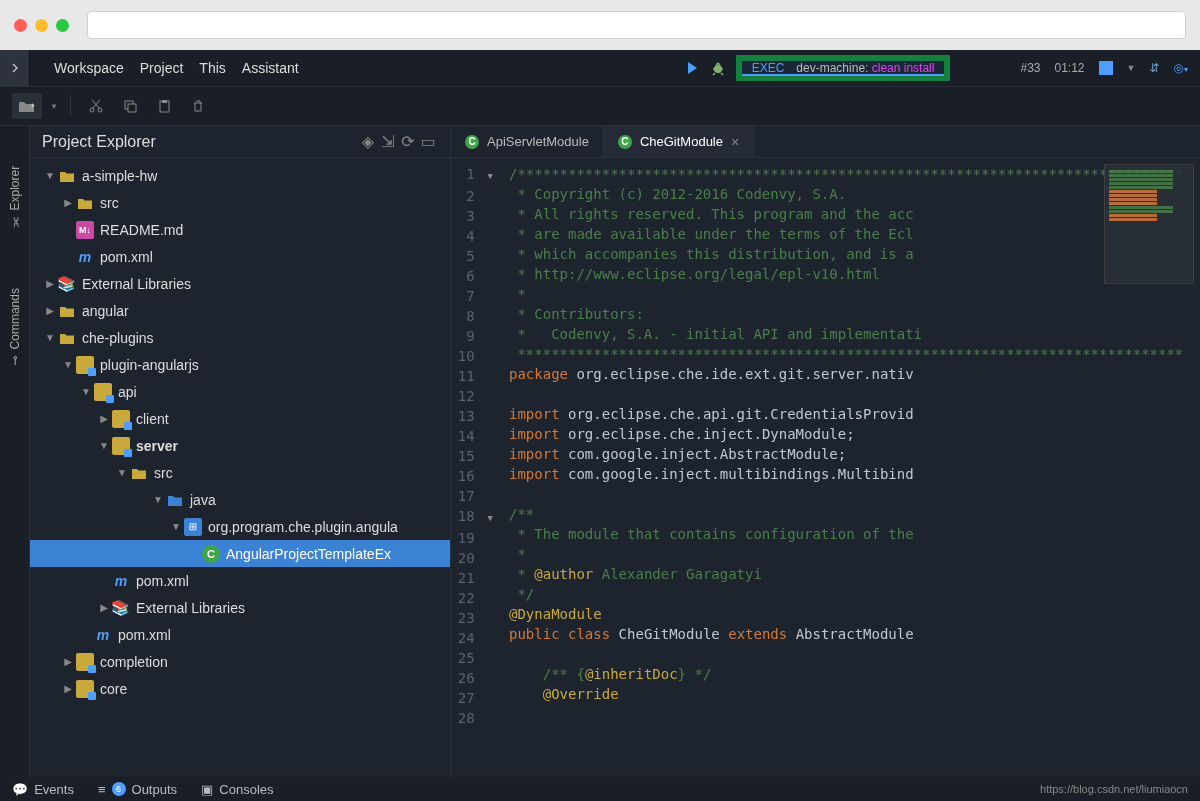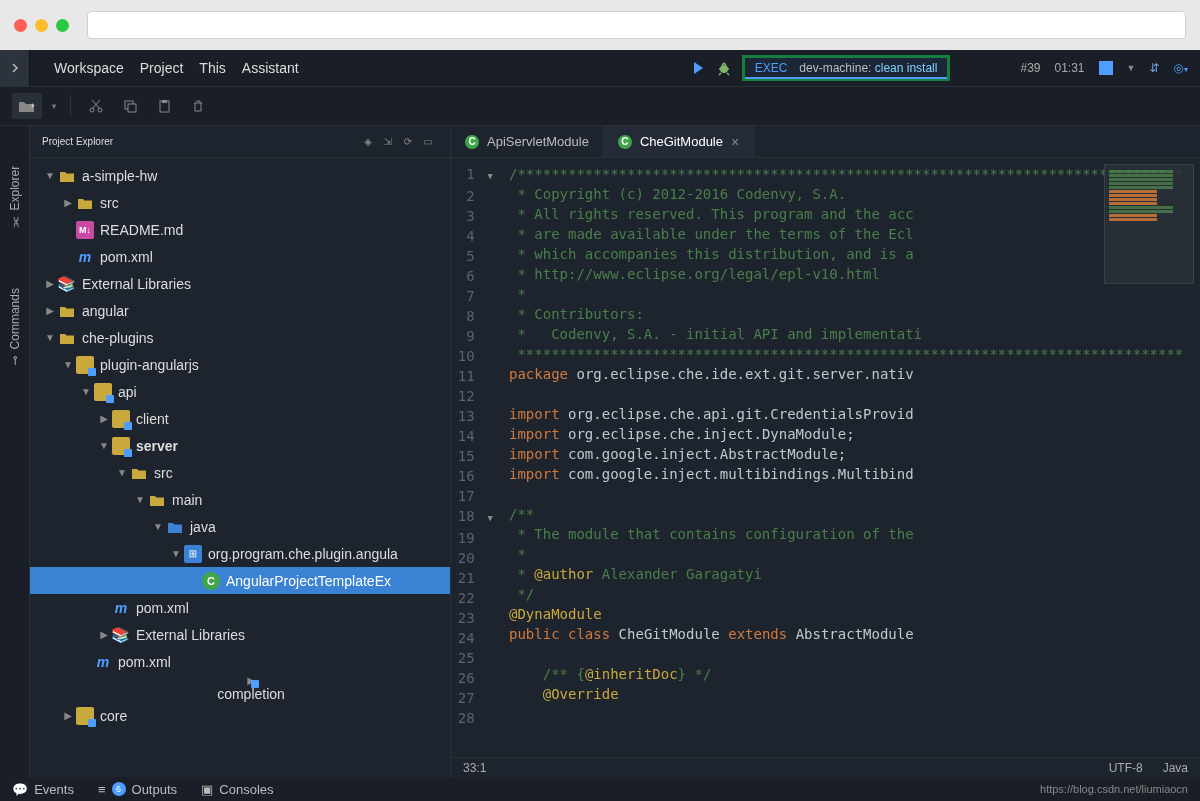--- a/index.html
+++ b/index.html
@@ -16,24 +16,24 @@
 
 
 .top-bar { height:36px; background:#1a1f27; display:flex; align-items:center; color:#ddd; font-size:14px; position:relative; }
 .top-bar .expand-btn { width:30px; height:36px; background:#2c333d; display:flex; align-items:center; justify-content:center; border-right:1px solid #111; cursor:pointer; }
 .top-bar .menu-items { display:flex; gap:16px; padding-left:24px; }
 .top-bar .menu-items span { cursor:pointer; }
 .top-bar .spacer { flex:1; }
 .top-bar .run-controls { display:flex; align-items:center; gap:10px; padding-right:10px; }
 .play-btn { color:#4e9eff; }
 .bug-btn { color:#7fb66b; }
-.exec-box { border:3px solid #15803d; background:#1b2736; height:26px; display:flex; align-items:center; padding:0 10px; gap:12px; font-size:12px; margin-right:60px; }
+.exec-box { border:6px solid #15803d; background:#1b2736; height:26px; display:flex; align-items:center; padding:0 10px; gap:12px; font-size:12px; margin-right:60px; }
 .exec-box .exec-label { color:#4e9eff; }
 .exec-box .dm { color:#bbb; }
-.exec-box .ci { color:#7dd3fc; font-weight:500; }
+.exec-box .ci { color:#d946ef; font-weight:500; }
 .exec-underline{position:absolute;height:2px;background:#4e9eff;bottom:-1px;left:0;right:0;}
 .exec-box{position:relative;}
 .right-tools { display:flex; align-items:center; gap:14px; padding-right:12px; font-size:12px; color:#aaa; }
 .blue-sq { width:14px; height:14px; background:#4e9eff; }
 .gear-target{color:#4e9eff;}
 
 
 .toolbar { height:40px; background:#1a1f27; border-top:1px solid #2a3038; border-bottom:1px solid #2a3038; display:flex; align-items:center; padding:0 12px; gap:8px; }
 .tool-btn { width:30px; height:26px; display:flex; align-items:center; justify-content:center; background:#2a3038; border-radius:2px; color:#999; cursor:pointer;}
 .toolbar .sep{width:1px; height:22px;background:#333;margin:0 4px;}
@@ -41,21 +41,21 @@
 
 
 .main { display:flex; height:calc(801px - 50px - 36px - 40px - 24px); }
 
 
 .side-rail { width:30px; background:#1a1f27; border-right:1px solid #2a3038; display:flex; flex-direction:column; align-items:center; padding-top:40px; gap:60px;}
 .side-rail .rail-item { writing-mode:vertical-rl; transform:rotate(180deg); font-size:12px; color:#aaa;cursor:pointer; display:flex;align-items:center;gap:6px;}
 
 
 .explorer { width:420px; background:#1e242e; display:flex; flex-direction:column; }
-.explorer-header { height:32px; display:flex; align-items:center; padding:0 12px; font-size:10px; color:#ddd; border-bottom:1px solid #2a3038;text-align:center;}
+.explorer-header { height:32px; display:flex; align-items:center; padding:0 12px; font-size:16px; color:#ddd; border-bottom:1px solid #2a3038;text-align:center;}
 .explorer-header .hspacer{flex:1;}
 .eh-icon{width:20px;height:20px;display:flex;align-items:center;justify-content:center;color:#888;cursor:pointer;}
 .tree { flex:1; overflow:auto; padding:4px 0; font-size:14px; }
 .tree-row { display:flex; align-items:center; height:27px; padding-right:8px; white-space:nowrap; cursor:pointer;}
 .tree-row.selected{ background:#3b82d4; color:#fff;}
 .chev { width:16px; display:inline-flex; justify-content:center; color:#888; font-size:10px;}
 .chev.down::before{content:"▼";}
 .chev.right::before{content:"▶";}
 .chev.none::before{content:"";}
 .ficon{width:18px;height:18px;margin-right:6px;display:inline-flex;align-items:center;justify-content:center;font-size:12px;border-radius:2px;}
@@ -141,22 +141,22 @@
           <path d="M8 3 L6 5 M8 3 L10 5 M3 9 H5 M11 9 H13 M5 13 L3 15 M11 13 L13 15" stroke="#7fb66b" stroke-width="1.5"></path>
         </svg>
     </span>
     <div class="exec-box">
       <span class="exec-label">EXEC</span>
       <span><span class="dm">dev-machine:</span> <span class="ci">clean install</span></span>
       <div class="exec-underline"></div>
     </div>
   </div>
   <div class="right-tools">
-    <span>#39</span>
-    <span>01:31</span>
+    <span>#33</span>
+    <span>01:12</span>
     <span class="blue-sq"></span>
     <span style="font-size:9px;color:#888;">▼</span>
     <span style="color:#6fa8dc;">⇵</span>
     <span class="gear-target">◎<span style="font-size:8px;">▾</span></span>
   </div>
 </div>
 
 <div class="toolbar">
   <div class="tool-btn">
     <svg width="18" height="16" viewBox="0 0 18 16">
@@ -287,29 +287,20 @@
         </div>
         <div class="tree-row" style="padding-left: 84px;">
           <span class="chev down"></span>
           <span class="ficon folder" style="color: rgb(201, 169, 59); background: none;">
             <svg width="14" height="12" viewBox="0 0 14 12">
               <path d="M0 2 L5 2 L6.5 3.5 L14 3.5 L14 12 L0 12 Z" fill="currentColor"></path>
             </svg>
           </span>
           <span class="tlabel">src</span>
         </div>
-        <div class="tree-row" style="padding-left: 102px;">
-          <span class="chev down"></span>
-          <span class="ficon folder" style="color: rgb(201, 169, 59); background: none;">
-            <svg width="14" height="12" viewBox="0 0 14 12">
-              <path d="M0 2 L5 2 L6.5 3.5 L14 3.5 L14 12 L0 12 Z" fill="currentColor"></path>
-            </svg>
-          </span>
-          <span class="tlabel">main</span>
-        </div>
         <div class="tree-row" style="padding-left: 120px;">
           <span class="chev down"></span>
           <span class="ficon folder-blue" style="color: rgb(59, 130, 212); background: none;">
             <svg width="14" height="12" viewBox="0 0 14 12">
               <path d="M0 2 L5 2 L6.5 3.5 L14 3.5 L14 12 L0 12 Z" fill="currentColor"></path>
             </svg>
           </span>
           <span class="tlabel">java</span>
         </div>
         <div class="tree-row" style="padding-left: 138px;">
@@ -330,21 +321,21 @@
         <div class="tree-row" style="padding-left: 66px;">
           <span class="chev right"></span>
           <span class="ficon lib">📚</span>
           <span class="tlabel">External Libraries</span>
         </div>
         <div class="tree-row" style="padding-left: 48px;">
           <span class="chev none"></span>
           <span class="ficon pom">m</span>
           <span class="tlabel">pom.xml</span>
         </div>
-        <div class="tree-row" style="padding-left: 30px; flex-direction: column;">
+        <div class="tree-row" style="padding-left: 30px;">
           <span class="chev right"></span>
           <span class="ficon pkg"></span>
           <span class="tlabel">completion</span>
         </div>
         <div class="tree-row" style="padding-left: 30px;">
           <span class="chev right"></span>
           <span class="ficon pkg"></span>
           <span class="tlabel">core</span>
         </div>
       </div>
@@ -403,26 +394,20 @@
         <div class="ml o"></div>
           <div class="ml o"></div>
           <div class="ml o"></div>
           <div class="ml o"></div>
         <div class="ml"></div>
           <div class="ml"></div>
           <div class="ml o"></div>
           <div class="ml o"></div>
       </div>
     </div>
-    <div class="status-bar">
-      <span>33:1</span>
-      <div class="sbspacer"></div>
-      <span class="sbitem">UTF-8</span>
-      <span class="sbitem">Java</span>
-    </div>
   </div>
 </div>
 
 <div class="bottom-bar">
   <div class="bitem">
     <span>💬</span>
     <span>Events</span>
   </div>
   <div class="bitem">
     <span>≡</span>

